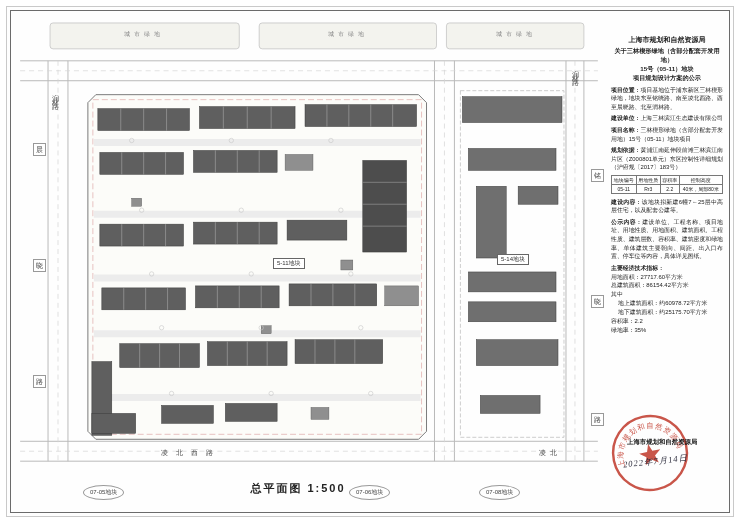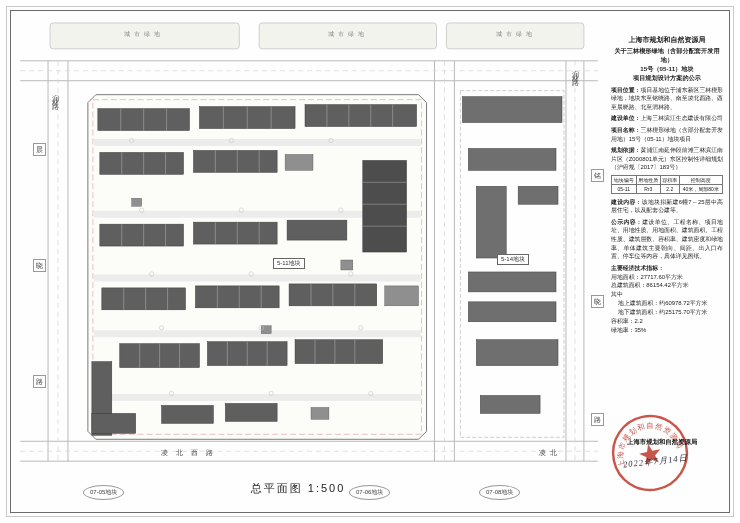--- a/index.html
+++ b/index.html
@@ -16,21 +16,21 @@
   .lbl-green{position:absolute;text-align:center;font-size:6px;letter-spacing:4px;color:#8a8a8a;}
   .lbl-vroad{position:absolute;writing-mode:vertical-rl;font-size:7px;letter-spacing:4px;color:#4d4d4d;}
   .lbl-hroad{position:absolute;font-size:7px;color:#4d4d4d;}
   .axis-char{position:absolute;width:11px;height:11px;border:0.5px solid #999;background:#fff;
     font-size:7px;line-height:11px;text-align:center;color:#444;}
   .plot-tag{position:absolute;background:#fff;border:0.5px solid #666;font-size:6px;
     line-height:9px;padding:0 3px;color:#333;white-space:nowrap;}
   .pill{position:absolute;top:474px;border:1px solid #9a9a9a;border-radius:50%;
     font-size:6px;padding:2px 6px;color:#444;white-space:nowrap;background:transparent;}
   .plan-title{position:absolute;top:470px;left:212px;width:150px;text-align:center;
-    font-size:11px;font-weight:normal;letter-spacing:2px;color:#222;}
+    font-size:11px;font-weight:bold;letter-spacing:2px;color:#222;}
 
   
   .panel{flex:1;padding:24px 6px 8px 4px;display:flex;flex-direction:column;min-width:0;}
   .h1{font-size:7px;font-weight:bold;text-align:center;margin-bottom:2px;line-height:1.4;}
   .h2{font-size:6.2px;font-weight:bold;text-align:center;line-height:1.45;}
   .sec{margin:3px 0 0;font-size:5.9px;line-height:1.45;text-align:justify;}
   .sec b{font-weight:bold;}
   table.spec{width:100%;border-collapse:collapse;margin:3px 0 1px;}
   .spec th,.spec td{border:0.5px solid #777;font-size:5px;padding:1px 0;text-align:center;font-weight:normal;color:#222;}
   .inds{margin-top:3px;}

